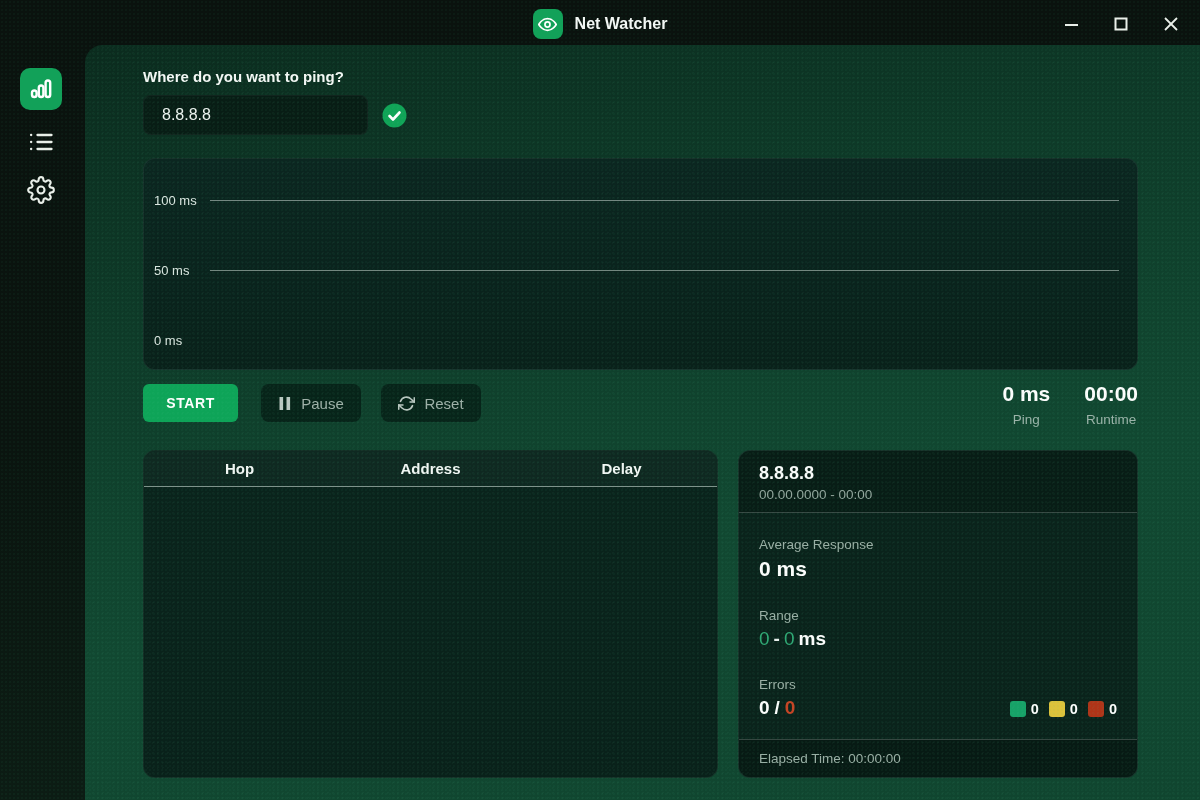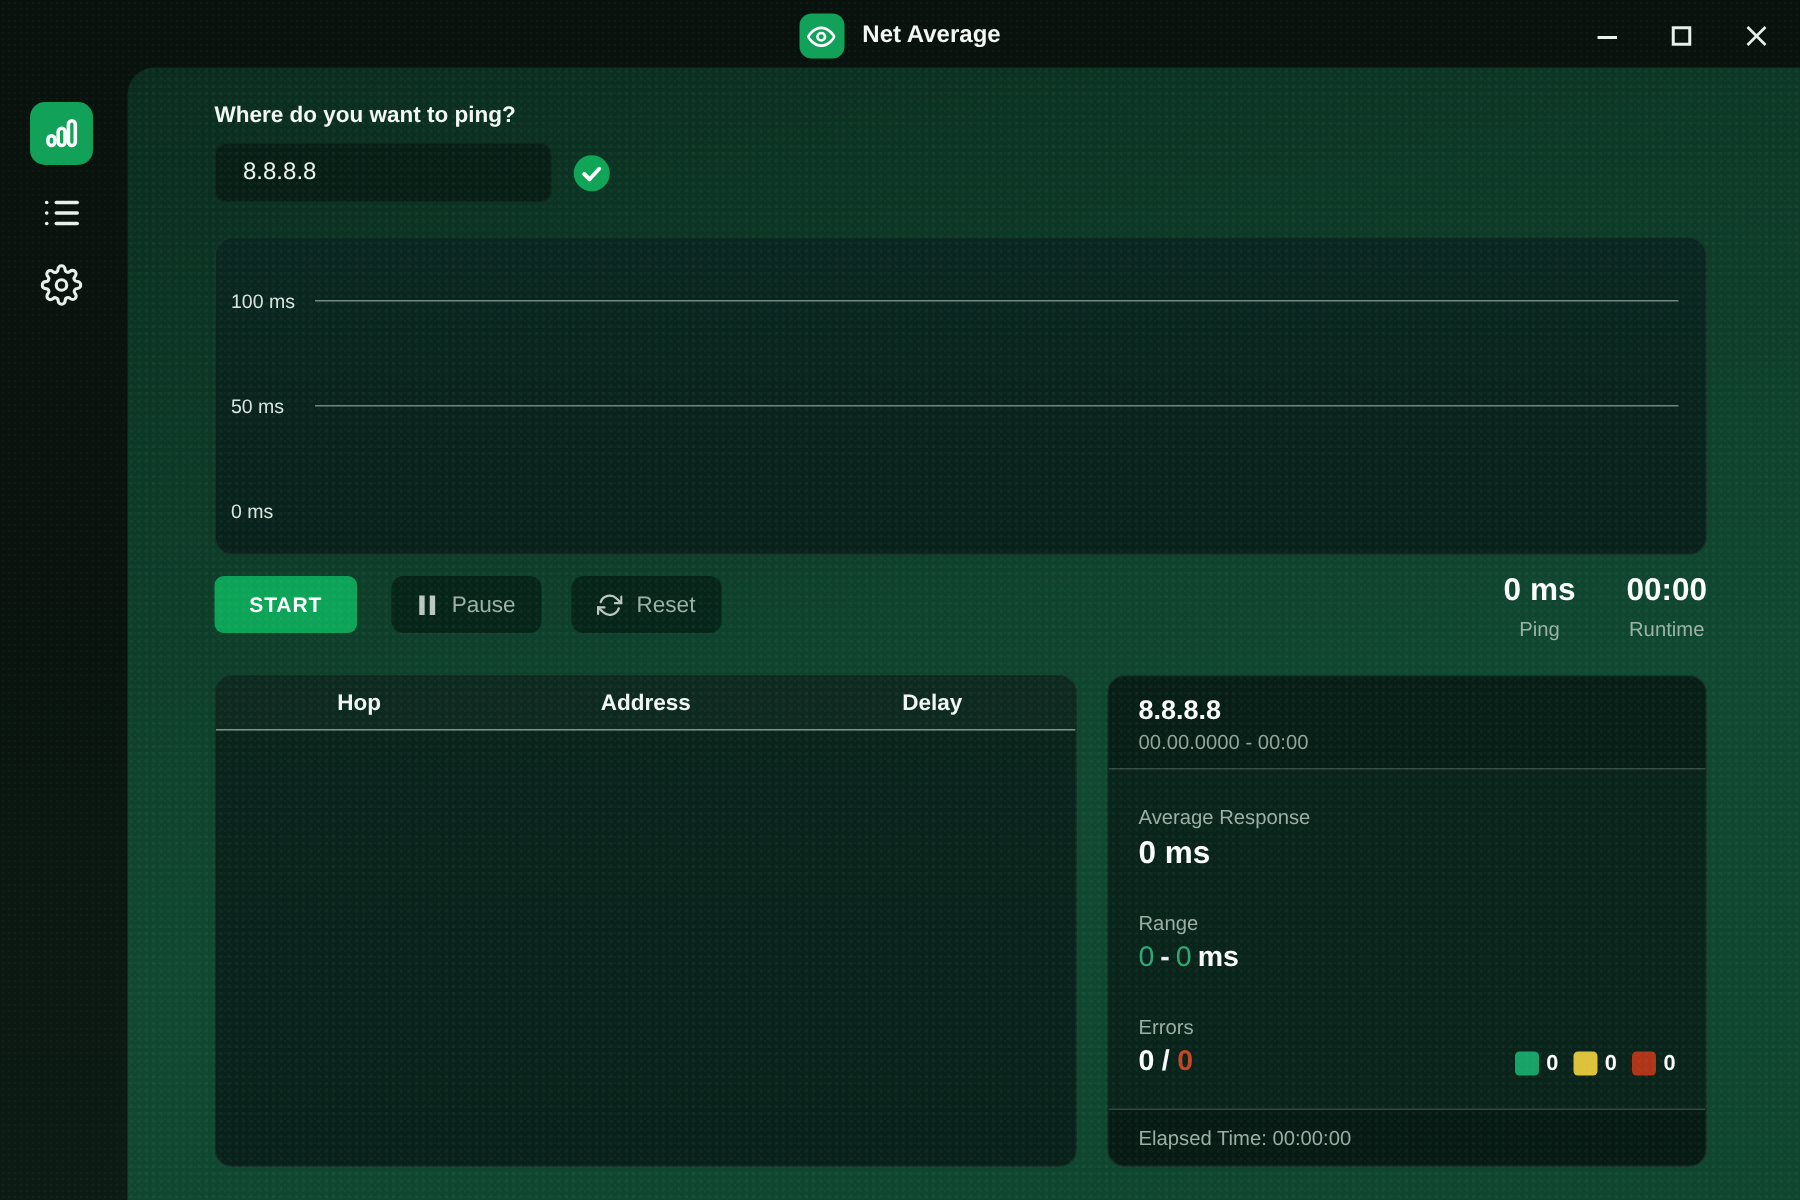--- a/index.html
+++ b/index.html
@@ -117,21 +117,21 @@
 
 <div class="titlebar">
   <div class="app-badge">
     <span>
       <svg width="19" height="19" viewBox="0 0 24 24" fill="none" stroke="#ffffff" stroke-width="2.2" stroke-linecap="round" stroke-linejoin="round">
         <path d="M1 12s4-7.5 11-7.5S23 12 23 12s-4 7.5-11 7.5S1 12 1 12z"></path>
         <circle cx="12" cy="12" r="3.2"></circle>
       </svg>
     </span>
   </div>
-  <div class="app-title">Net Average</div>
+  <div class="app-title">Net Watcher</div>
   <div class="win-controls">
     <div class="win-btn">
       <span>
         <svg width="15" height="15" viewBox="0 0 15 15">
             <line x1="1" y1="8" x2="14" y2="8" stroke="#e9efe9" stroke-width="2"></line>
           </svg>
       </span>
     </div>
     <div class="win-btn">
       <span>

